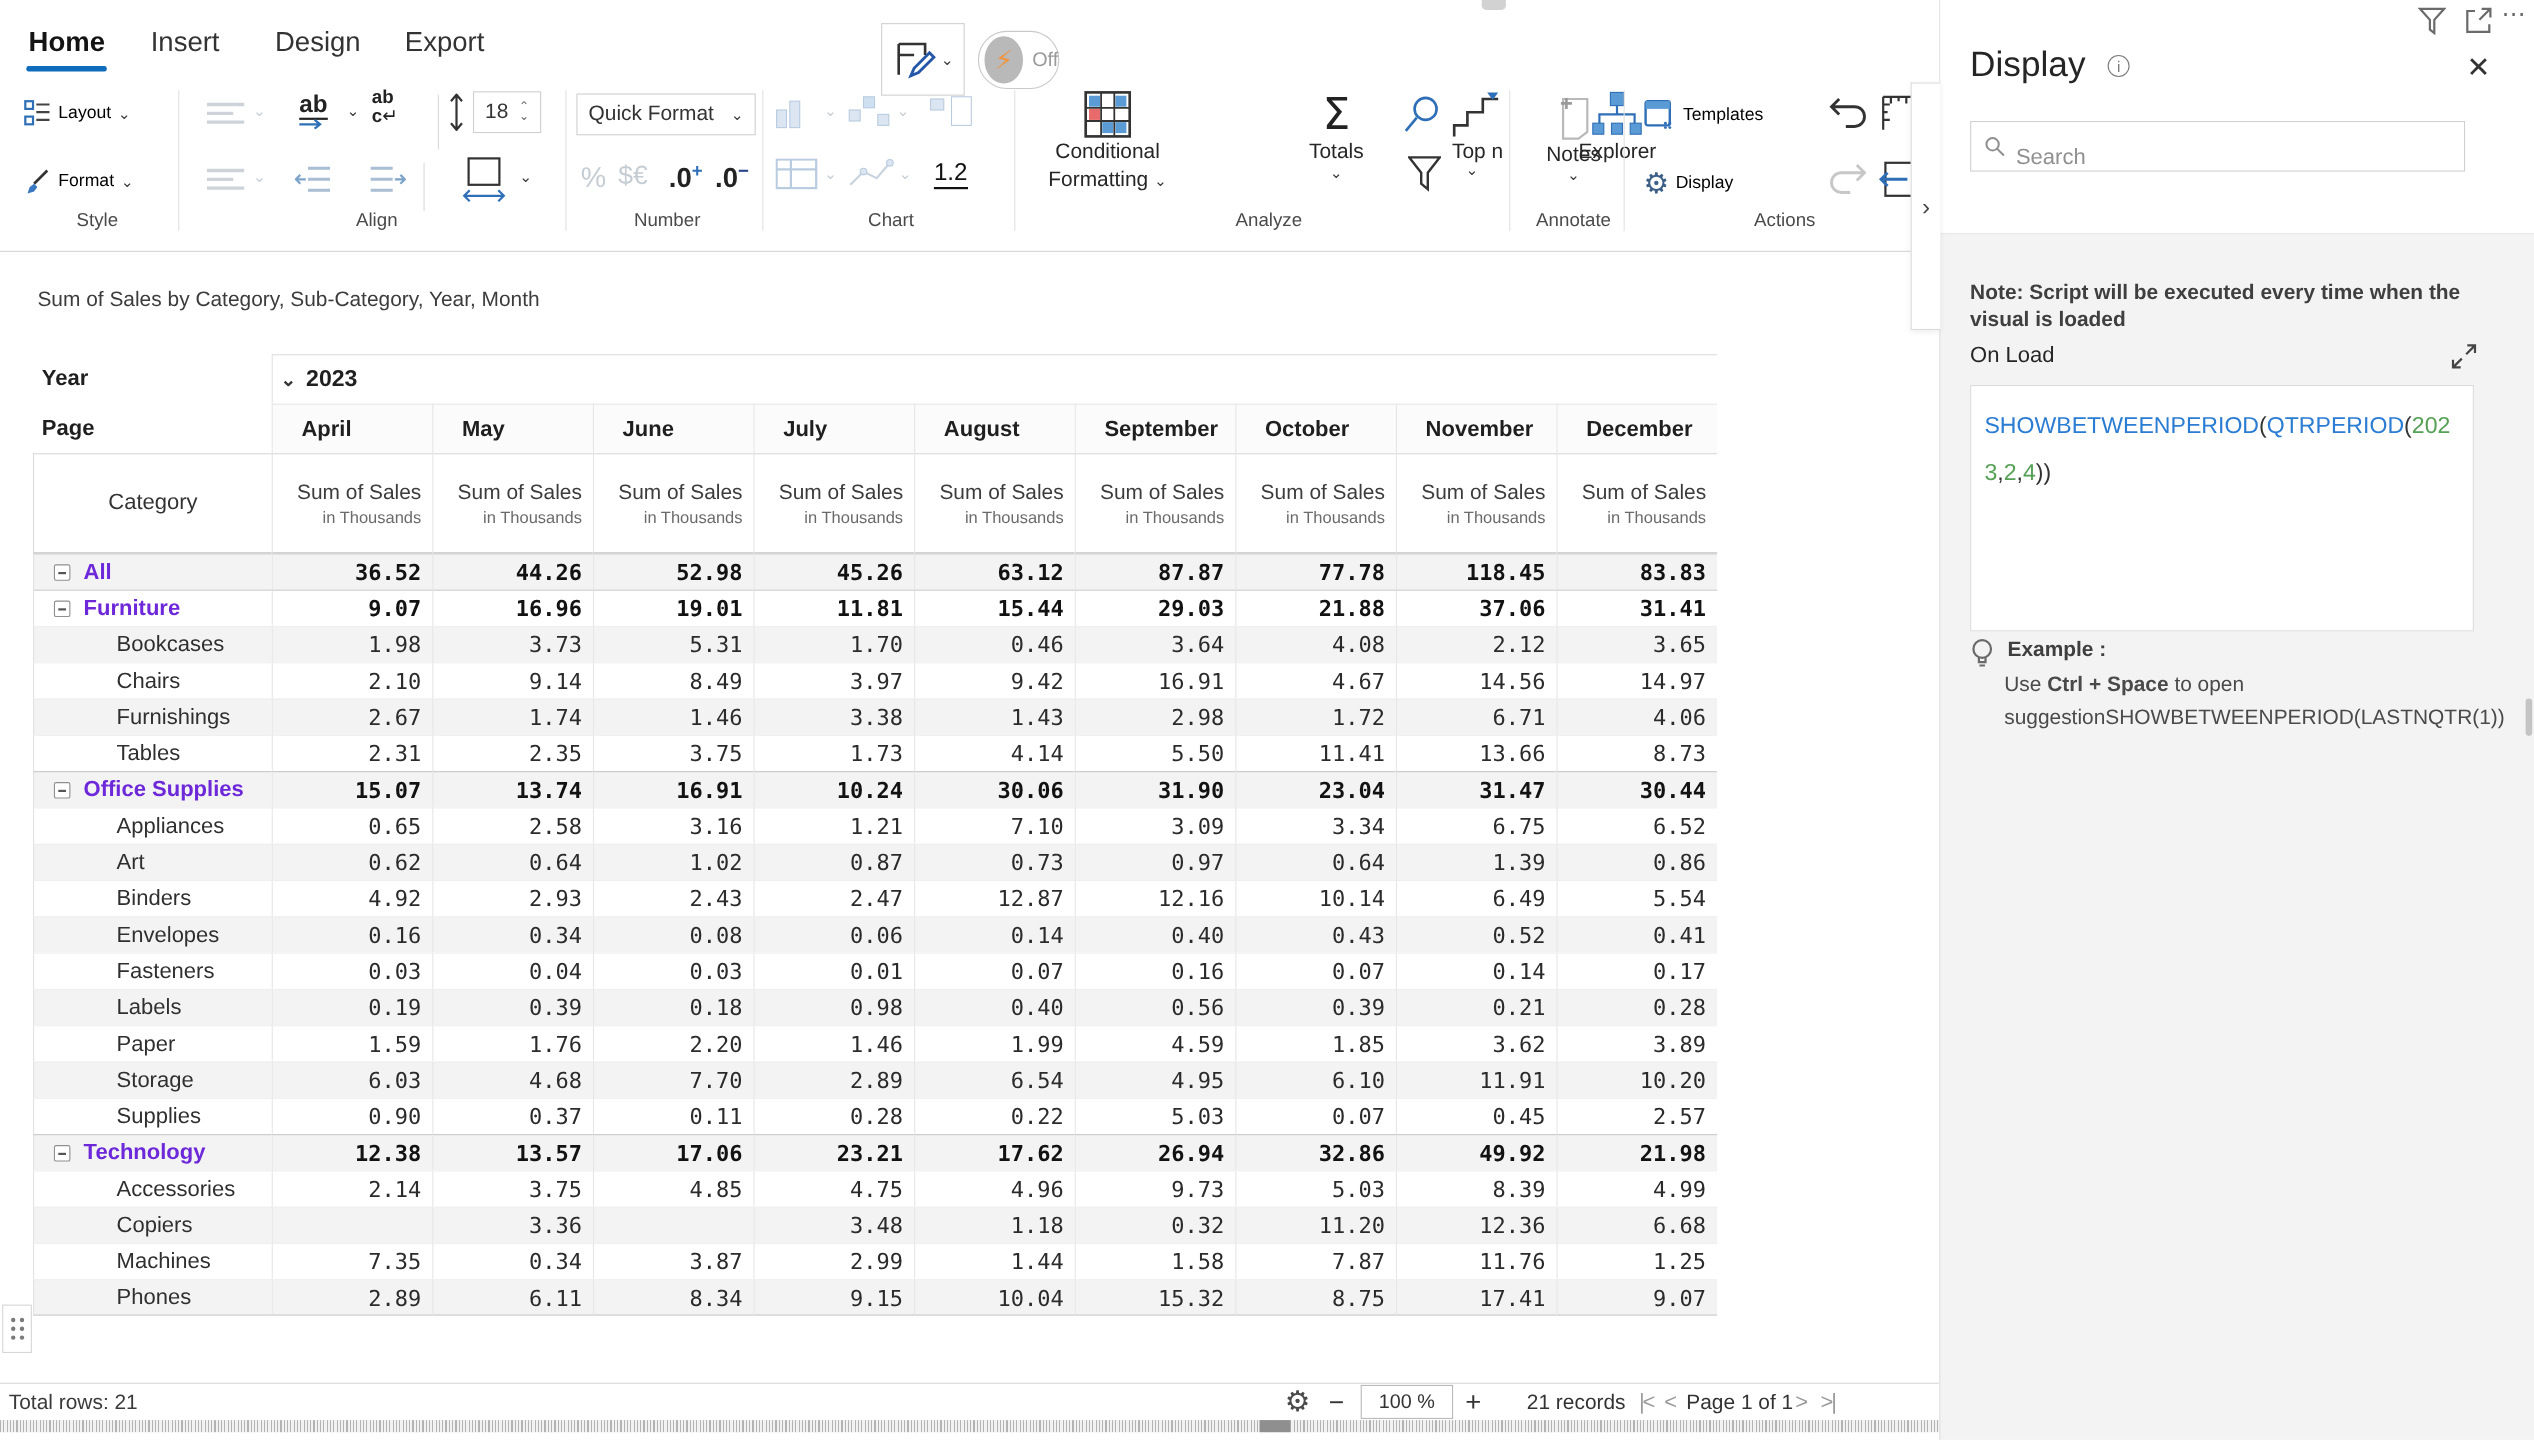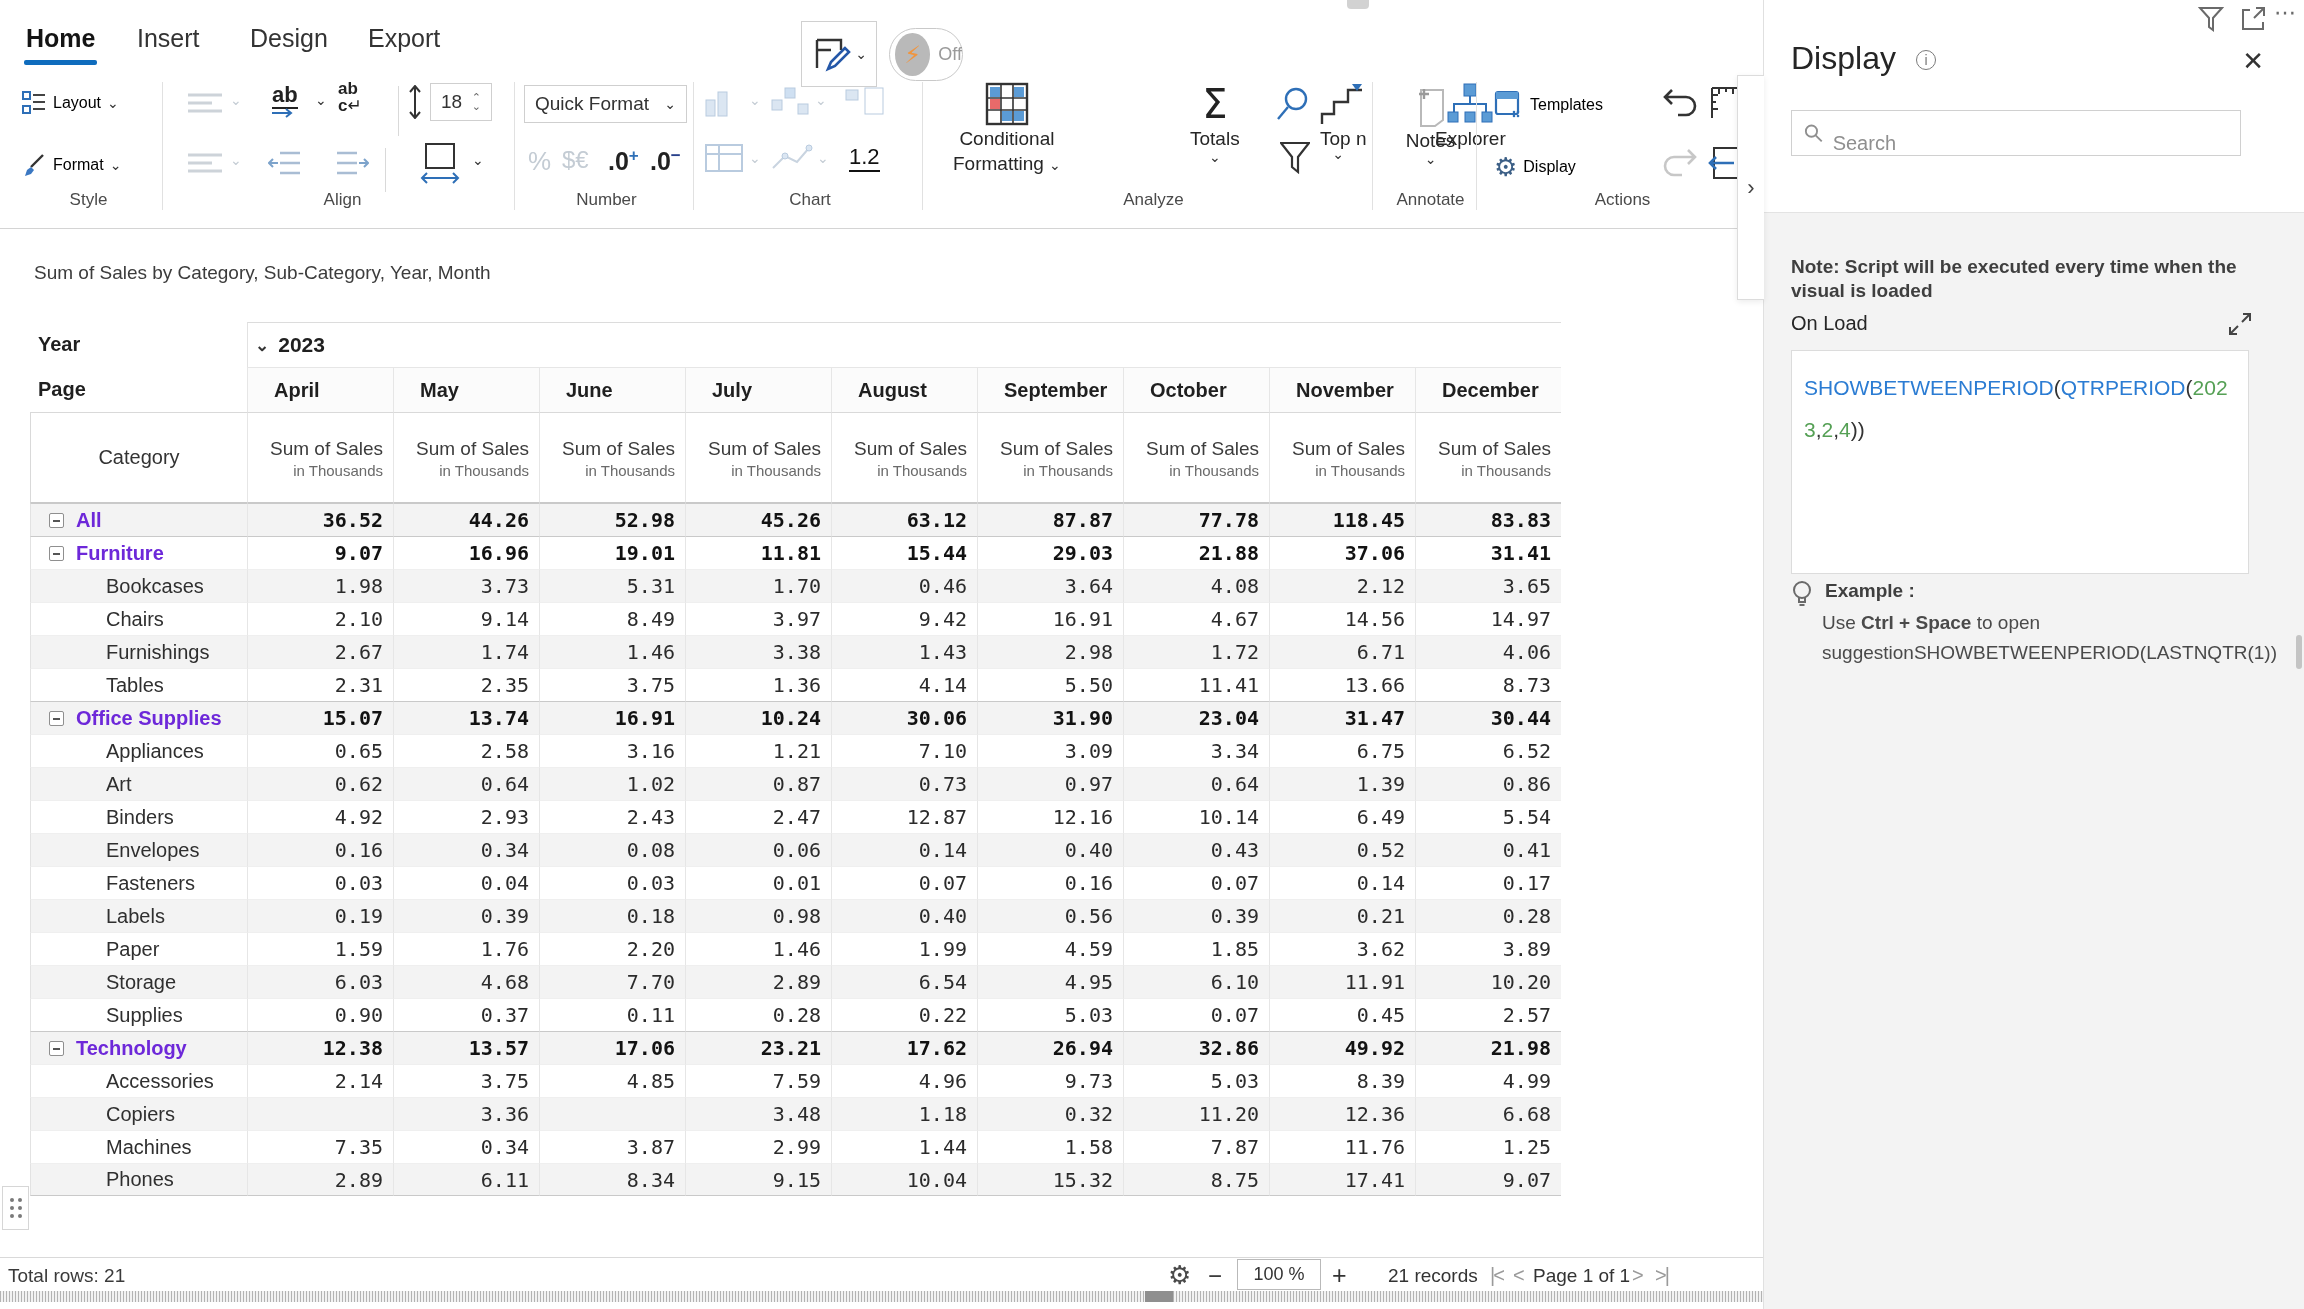--- a/index.html
+++ b/index.html
@@ -493,21 +493,21 @@
     <div class="pc h-data num child stripe bt-light">3.38</div>
     <div class="pc h-data num child stripe bt-light">1.43</div>
     <div class="pc h-data num child stripe bt-light">2.98</div>
     <div class="pc h-data num child stripe bt-light">1.72</div>
     <div class="pc h-data num child stripe bt-light">6.71</div>
     <div class="pc h-data num child stripe bt-light">4.06</div>
     <div class="pc h-data data-label child bt-light">Tables</div>
     <div class="pc h-data num child bt-light">2.31</div>
     <div class="pc h-data num child bt-light">2.35</div>
     <div class="pc h-data num child bt-light">3.75</div>
-    <div class="pc h-data num child bt-light">1.36</div>
+    <div class="pc h-data num child bt-light">1.73</div>
     <div class="pc h-data num child bt-light">4.14</div>
     <div class="pc h-data num child bt-light">5.50</div>
     <div class="pc h-data num child bt-light">11.41</div>
     <div class="pc h-data num child bt-light">13.66</div>
     <div class="pc h-data num child bt-light">8.73</div>
     <div class="pc h-data data-label parent stripe bt-dark">
       <span class="twisty"></span>
       <span class="txt">Office Supplies</span>
     </div>
     <div class="pc h-data num parent stripe bt-dark">15.07</div>
@@ -619,21 +619,21 @@
     <div class="pc h-data num parent stripe bt-dark">23.21</div>
     <div class="pc h-data num parent stripe bt-dark">17.62</div>
     <div class="pc h-data num parent stripe bt-dark">26.94</div>
     <div class="pc h-data num parent stripe bt-dark">32.86</div>
     <div class="pc h-data num parent stripe bt-dark">49.92</div>
     <div class="pc h-data num parent stripe bt-dark">21.98</div>
     <div class="pc h-data data-label child bt-light">Accessories</div>
     <div class="pc h-data num child bt-light">2.14</div>
     <div class="pc h-data num child bt-light">3.75</div>
     <div class="pc h-data num child bt-light">4.85</div>
-    <div class="pc h-data num child bt-light">7.59</div>
+    <div class="pc h-data num child bt-light">4.75</div>
     <div class="pc h-data num child bt-light">4.96</div>
     <div class="pc h-data num child bt-light">9.73</div>
     <div class="pc h-data num child bt-light">5.03</div>
     <div class="pc h-data num child bt-light">8.39</div>
     <div class="pc h-data num child bt-light">4.99</div>
     <div class="pc h-data data-label child stripe bt-light">Copiers</div>
     <div class="pc h-data num child stripe bt-light"></div>
     <div class="pc h-data num child stripe bt-light">3.36</div>
     <div class="pc h-data num child stripe bt-light"></div>
     <div class="pc h-data num child stripe bt-light">3.48</div>

